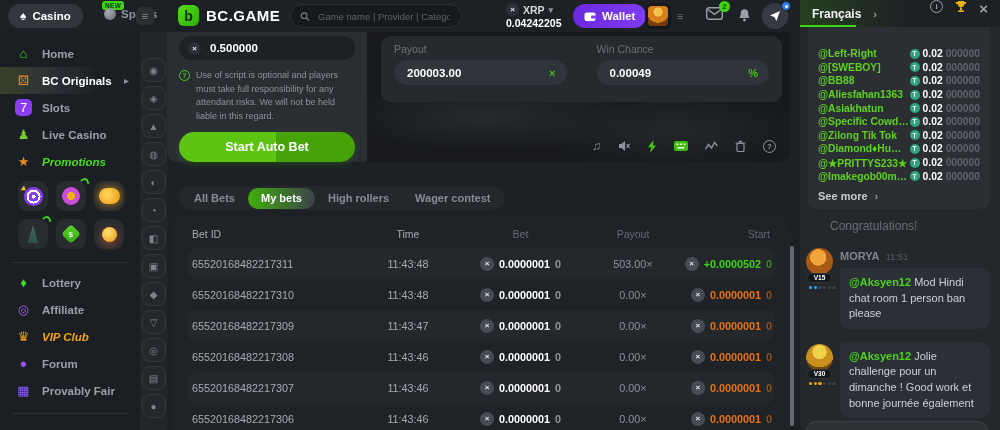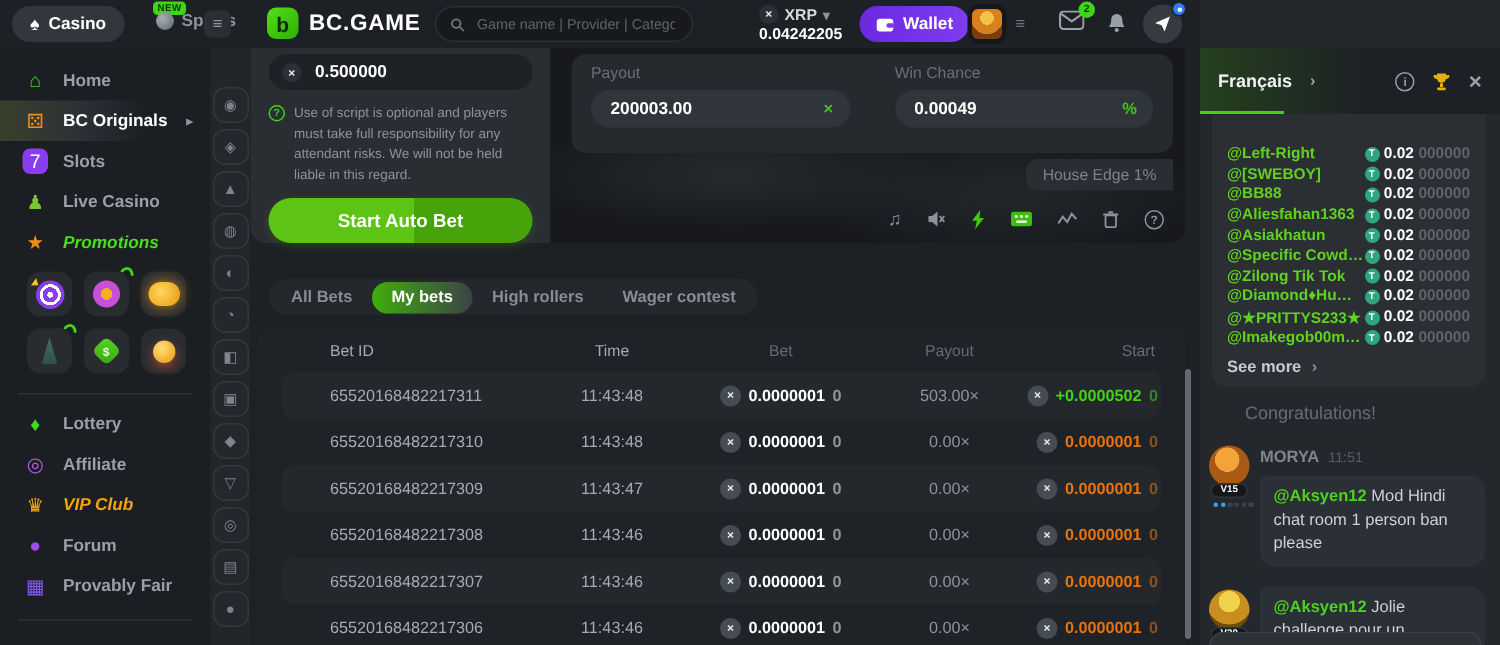--- a/index.html
+++ b/index.html
@@ -123,35 +123,35 @@
   .tabs{margin:24px 0 0 12px;display:inline-flex;height:24px;background:#24272c;border-radius:12px;
     align-items:center;padding:0 2px;}
   .tab{padding:0 13px;font-size:11px;font-weight:700;color:#878d95;line-height:21px;border-radius:11px;cursor:pointer;}
   .tab.active{background:linear-gradient(90deg,#3fae0c,#3c4248);color:#fff;}
   
   .table{margin:6px 0 0 5px;width:618px;background:#1f2327;border-radius:12px 12px 0 0;padding:4px 16px 0;}
   .thead,.trow{display:grid;grid-template-columns:170px 100px 125px 100px 1fr;align-items:center;}
   .thead{height:28px;font-size:10.5px;color:#646b73;}
   .trow{height:31px;font-size:10.8px;border-radius:8px;cursor:pointer;}
   .trow:nth-child(odd){background:#24282d;}
-  .c-id{color:#a6abb2;padding-left:4px;margin-left:28px;}
+  .c-id{color:#a6abb2;padding-left:4px;}
   .c-time{color:#a6abb2;text-align:center;}
   .c-bet{display:flex;align-items:center;justify-content:center;gap:5px;font-weight:700;}
   .c-payout{color:#8d939b;text-align:center;}
   .c-profit{display:flex;align-items:center;justify-content:flex-end;gap:5px;font-weight:700;padding-right:2px;}
   .coin-sm{width:14px;height:14px;border-radius:50%;background:#454c54;color:#e8ecef;font-size:8px;font-weight:700;
     display:inline-flex;align-items:center;justify-content:center;flex:none;}
   .dim{opacity:.5;}
   .c-profit .val{color:#e8730c;}.c-profit .dimv{color:#e8730c;opacity:.55;}
   .trow.win .c-profit .val{color:#3fd414;}.trow.win .c-profit .dimv{color:#3fd414;opacity:.55;}
   .th-right{text-align:right;padding-right:4px;}
   
   .chat{position:absolute;left:800px;top:0;width:200px;height:430px;background:#24282c;}
-  .chat-header{position:relative;height:44px;display:flex;align-items:center;padding:0 12px;
-    background:linear-gradient(90deg,rgba(46,94,26,.5),rgba(29,33,37,0) 55%),#1d2125;margin-top:32px;}
+  .chat-header{position:relative;height:27px;display:flex;padding:0 12px;
+    background:linear-gradient(90deg,rgba(46,94,26,.5),rgba(29,33,37,0) 55%),#1d2125;}
   .lang{font-size:12px;font-weight:700;color:#f0f2f4;display:flex;align-items:center;gap:12px;cursor:pointer;}
   .lang .chev{color:#9aa0a7;font-size:11px;}
   .ch-sp{flex:1;}
   .info-ic{width:13px;height:13px;border-radius:50%;border:1.2px solid #9aa0a7;color:#9aa0a7;font-size:8px;
     font-weight:700;display:flex;align-items:center;justify-content:center;margin-right:11px;cursor:pointer;}
   .trophy{margin-right:11px;cursor:pointer;display:flex;}
   .close-x{color:#9aa0a7;font-size:15px;font-weight:700;cursor:pointer;}
   .tab-line{position:absolute;left:0;bottom:0;width:56px;height:2px;background:#3fd414;}
   .rain{margin:0 10px 0 8px;background:#2b2f34;border-radius:0 0 10px 10px;padding:20px 10px 2px;}
   .rain-row{height:13.6px;display:flex;align-items:center;justify-content:space-between;}
@@ -399,21 +399,20 @@
             </div>
           </div>
           <div class="field">
             <label>Win Chance</label>
             <div class="f-input">
               <input value="0.00049" style="">
               <span class="f-suffix">%</span>
             </div>
           </div>
         </div>
-        <div class="house-edge">House Edge 1%</div>
         <div class="toolbar">
           <span class="tb">♫</span>
           <span class="tb">
             <svg width="12" height="12" viewBox="0 0 12 12">
                 <path d="M1 4h2.4L7 1v10L3.4 8H1Z" fill="#8d939b"></path>
                 <line x1="8.5" y1="4" x2="11.5" y2="8" stroke="#8d939b" stroke-width="1.2"></line>
                 <line x1="11.5" y1="4" x2="8.5" y2="8" stroke="#8d939b" stroke-width="1.2"></line>
               </svg>
           </span>
           <span class="tb">

